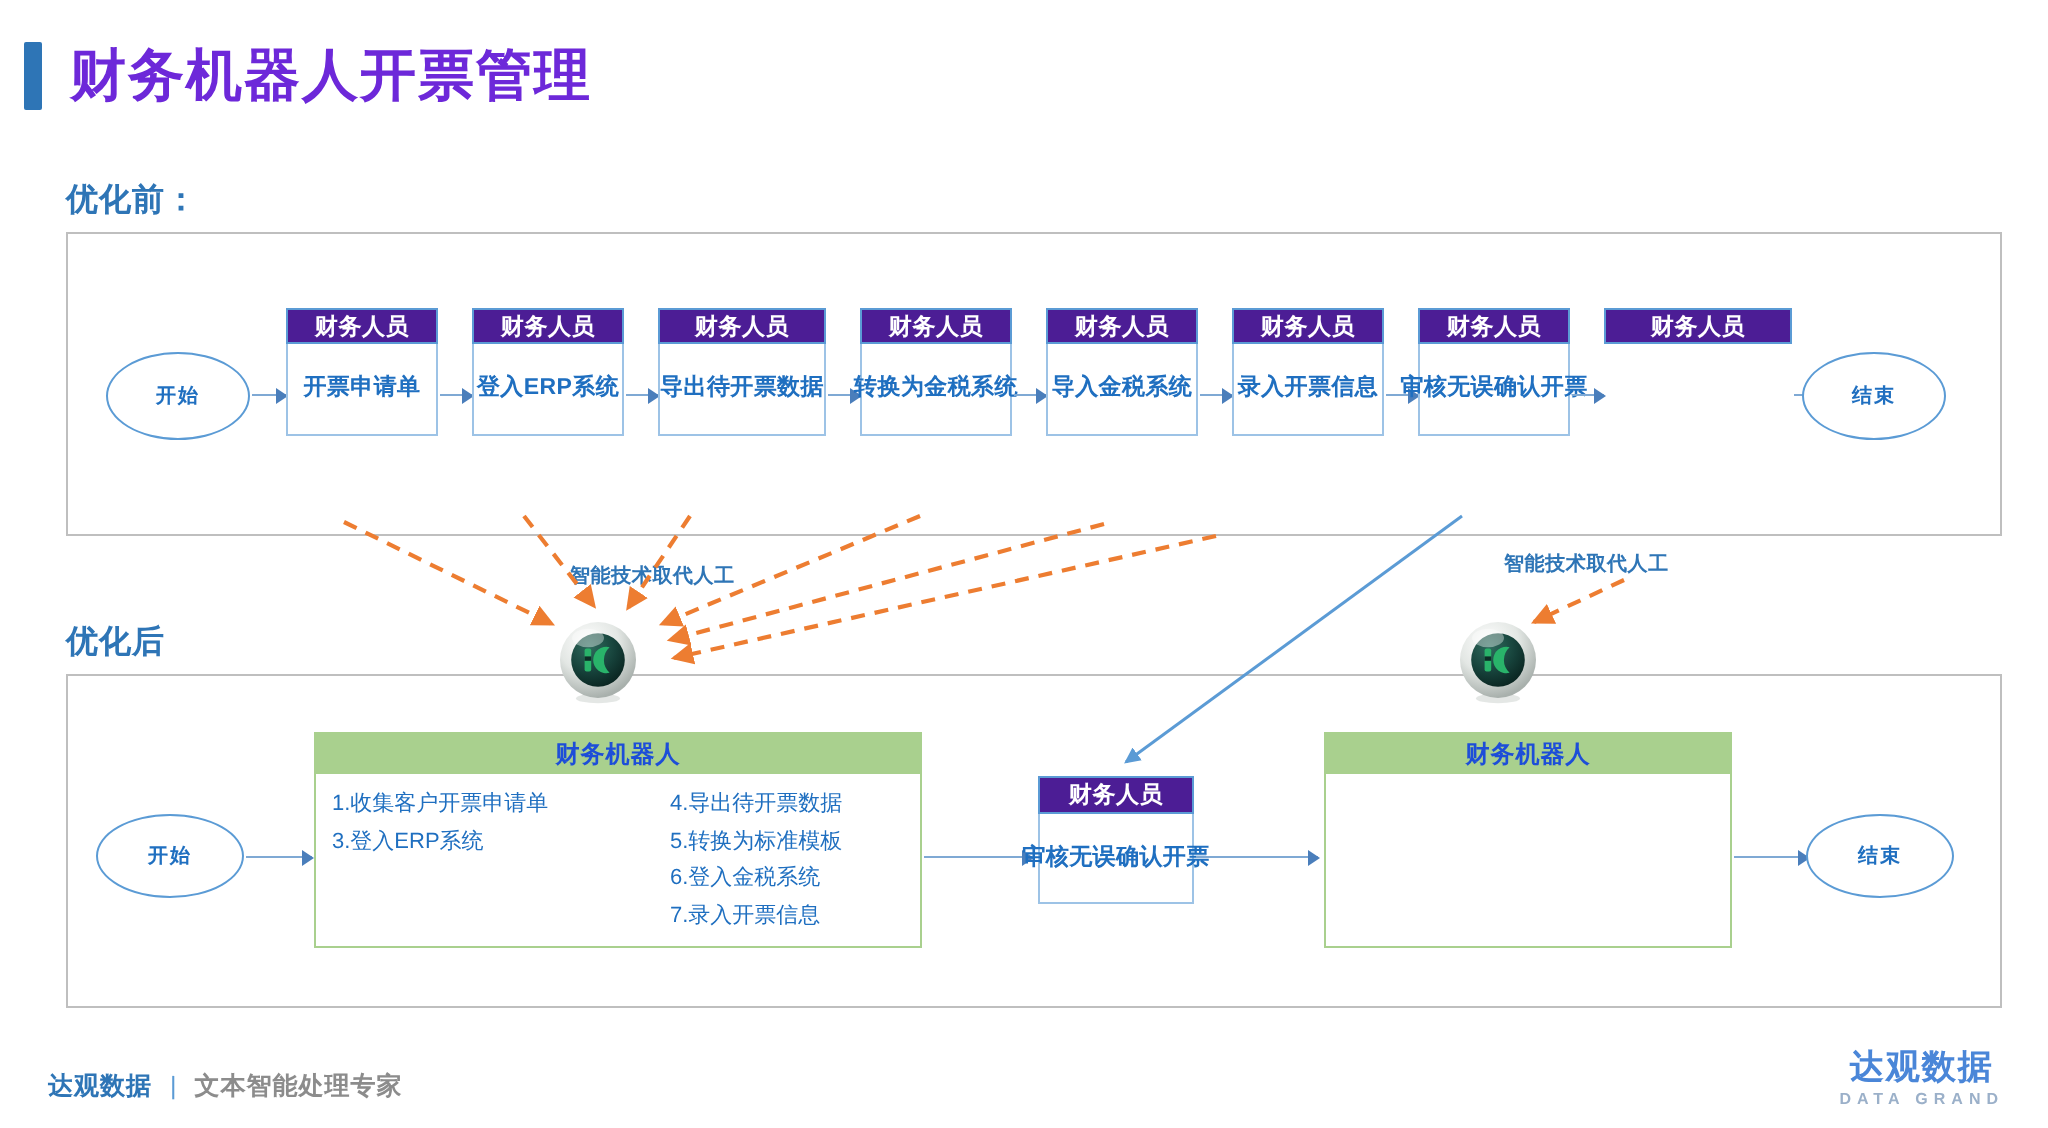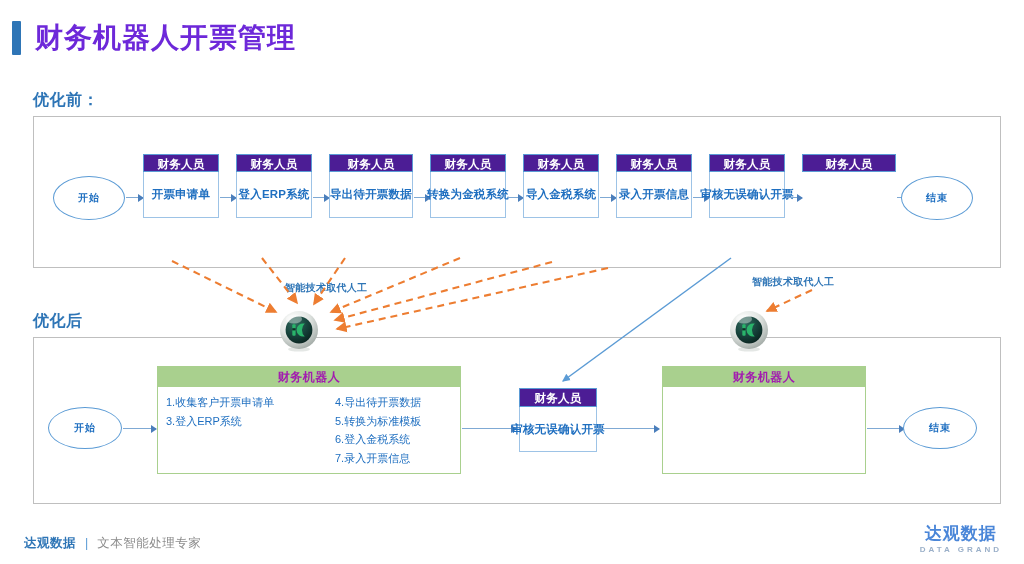--- a/index.html
+++ b/index.html
@@ -54,21 +54,21 @@
   
   .conn{position:absolute;height:1.4px;background:#7FA9D4;}
   .conn::after{
     content:"";position:absolute;right:-1px;top:50%;transform:translateY(-50%);
     border-left:6px solid #4A7EBB;border-top:4px solid transparent;border-bottom:4px solid transparent;
   }
 
   
   .gbox{position:absolute;box-sizing:border-box;border:1px solid #A9D08E;background:#ffffff;}
   .gbox .ghdr{
-    background:#A9D08E;color:#a21caf;font-size:12px;font-weight:700;
+    background:#A9D08E;color:#1d4ed8;font-size:12px;font-weight:700;
     text-align:center;line-height:20px;height:20px;letter-spacing:.5px;
   }
   .gbox .gbody{color:#1F6FC0;box-sizing:border-box;}
 
   #robot-steps{left:157px;top:366px;width:304px;height:108px;}
   #robot-steps .gbody{
     display:flex;padding:6px 0 0 8px;gap:4px;font-size:11px;line-height:18.5px;font-weight:400;
   }
   #robot-steps .col{white-space:nowrap;}
   #robot-steps .col.c1{width:165px;}
@@ -94,21 +94,21 @@
   #robot-1{left:278px;top:310px;}
   #robot-2{left:728px;top:310px;}
 
   
   #overlay{position:absolute;left:0;top:0;width:1024px;height:564px;pointer-events:none;}
 
   
   #footer-left{position:absolute;left:24px;top:535px;display:flex;align-items:baseline;gap:9px;font-size:12.5px;}
   #footer-brand{color:#2E75B6;font-weight:700;letter-spacing:.5px;}
   #footer-sep{color:#5B9BD5;font-weight:400;}
-  #footer-tag{color:#8C8C8C;font-weight:400;letter-spacing:.5px;}
+  #footer-tag{color:#8C8C8C;font-weight:700;letter-spacing:.5px;}
 
   #footer-logo{position:absolute;right:22px;top:524px;text-align:center;}
   #logo-cn{color:#4A86D8;font-size:17px;font-weight:700;letter-spacing:1px;line-height:20px;}
   #logo-en{color:#9BB0C9;font-size:8px;font-weight:700;letter-spacing:3px;line-height:11px;}
 </style>
 </head>
 <body>
 
 <div id="title-row">
   <div id="title-bar"></div>

